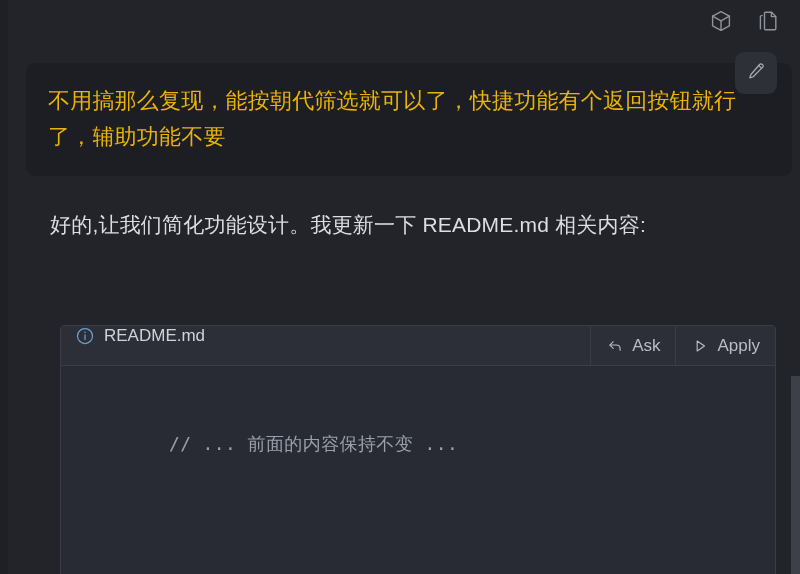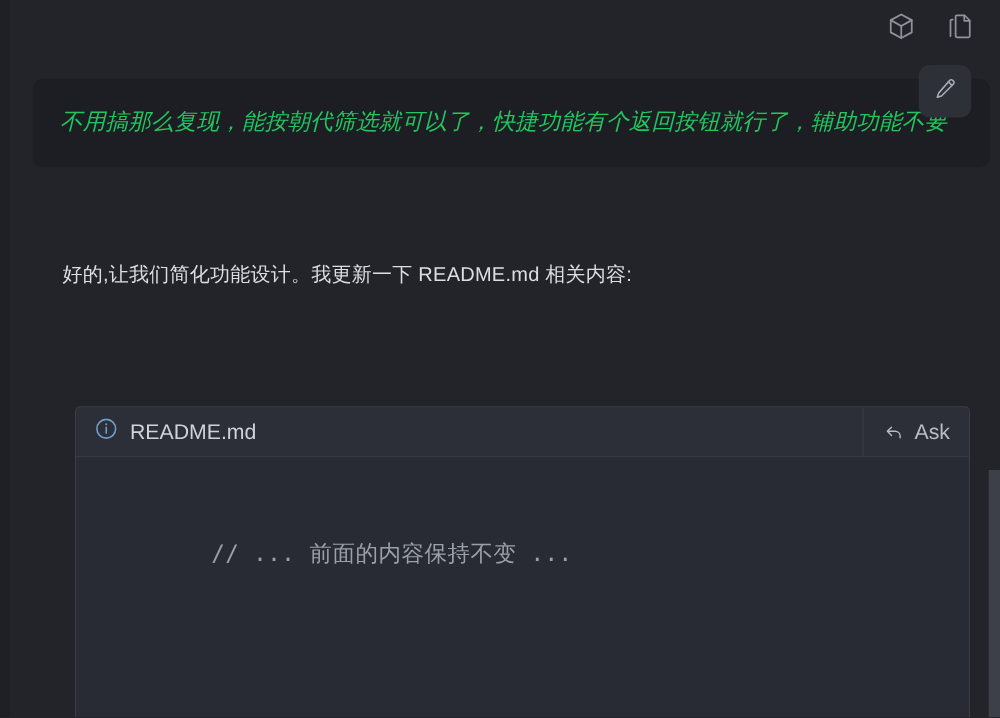--- a/index.html
+++ b/index.html
@@ -59,27 +59,26 @@
   .user-msg-wrap {
     position: absolute;
     left: 18px;
     top: 63px;
     width: 766px;
   }
   .user-bubble {
     background: #1c1e23;
     border-radius: 9px;
     padding: 20px 30px 22px 22px;
-    font-size: 18px;
+    font-size: 22px;
     line-height: 1.62;
-    color: #22c55e;
+    color: #eab308;
     letter-spacing: 0.2px;
     white-space: pre-wrap;
     word-break: break-all;
-    font-style: italic;
   }
   .edit-btn {
     position: absolute;
     top: -11px;
     right: 15px;
     width: 42px; height: 42px;
     background: #2d3037;
     border-radius: 9px;
     display: flex;
     align-items: center;
@@ -87,21 +86,21 @@
     cursor: pointer;
     z-index: 9;
   }
 
   
   .assistant-msg {
     position: absolute;
     left: 42px;
     top: 208px;
     width: 712px;
-    font-size: 16px;
+    font-size: 21px;
     line-height: 1.65;
     color: #dcdee2;
     letter-spacing: 0.2px;
   }
 
   
   .code-card {
     position: absolute;
     left: 52px;
     top: 325px;
@@ -113,21 +112,21 @@
   }
   .code-header {
     display: flex;
     align-items: stretch;
     height: 40px;
     background: #2c2f37;
     border-bottom: 1px solid #3a3d45;
   }
   .code-file {
     display: flex;
-    align-items: center;
+    align-items: flex-start;
     gap: 9px;
     padding: 0 14px;
     flex: 1 1 auto;
     min-width: 0;
   }
   .code-filename {
     font-size: 17px;
     color: #cfd2d7;
     white-space: nowrap;
     overflow: hidden;
@@ -242,20 +241,28 @@
         <span>
           <svg width="18" height="18" viewBox="0 0 24 24" fill="none" stroke="#b8bcc3" stroke-width="1.5" stroke-linecap="round" stroke-linejoin="round">
             <path d="M9.6 6.3 5.2 10.7l4.4 4.4"></path>
             <path d="M5.4 10.7h8.1c3 0 5.3 2.2 5.3 5v2"></path>
           </svg>
         </span>
         <span>Ask</span>
       </div>
 
 
+      <div class="hdr-btn">
+        <span>
+          <svg width="18" height="18" viewBox="0 0 24 24" fill="none" stroke="#b8bcc3" stroke-width="1.5" stroke-linejoin="round">
+            <path d="M8.2 5.4 18 12l-9.8 6.6z"></path>
+          </svg>
+        </span>
+        <span>Apply</span>
+      </div>
 
     </div>
 
     <div class="code-body">
       <div class="code-line">
         <span class="tok-comment">// ... 前面的内容保持不变 ...</span>
       </div>
       <div class="code-line">
         <span></span>
       </div>

